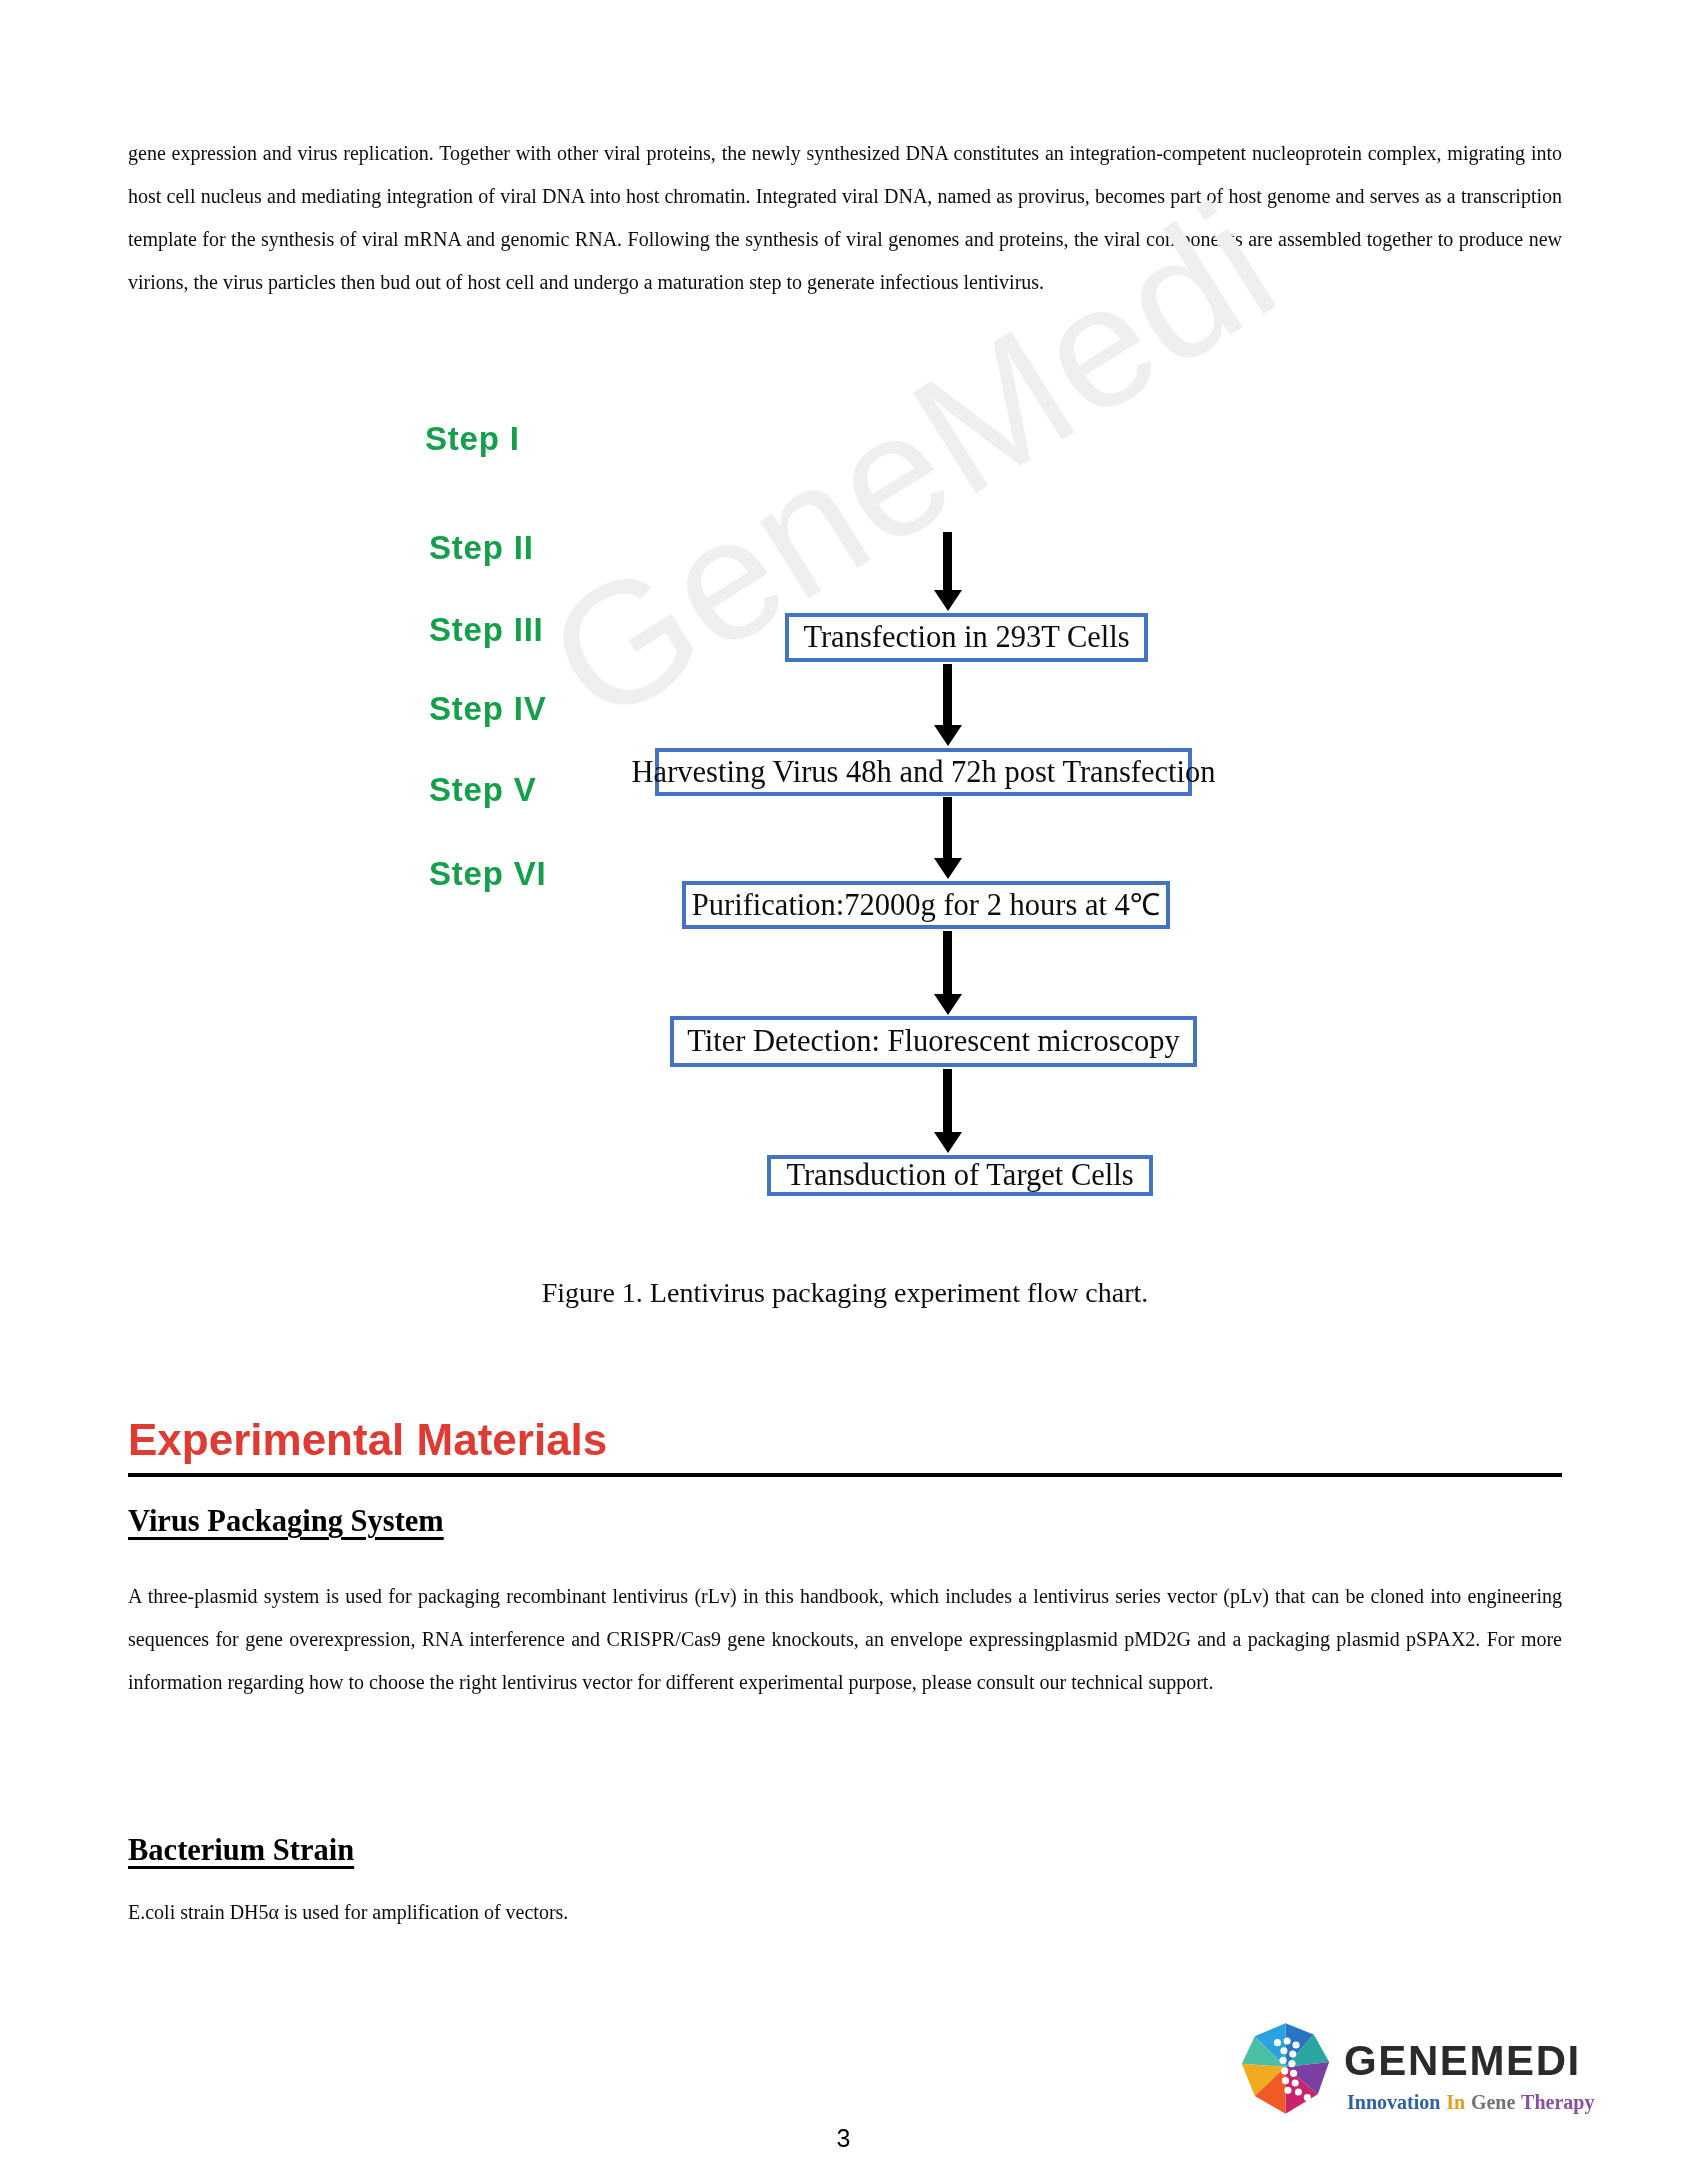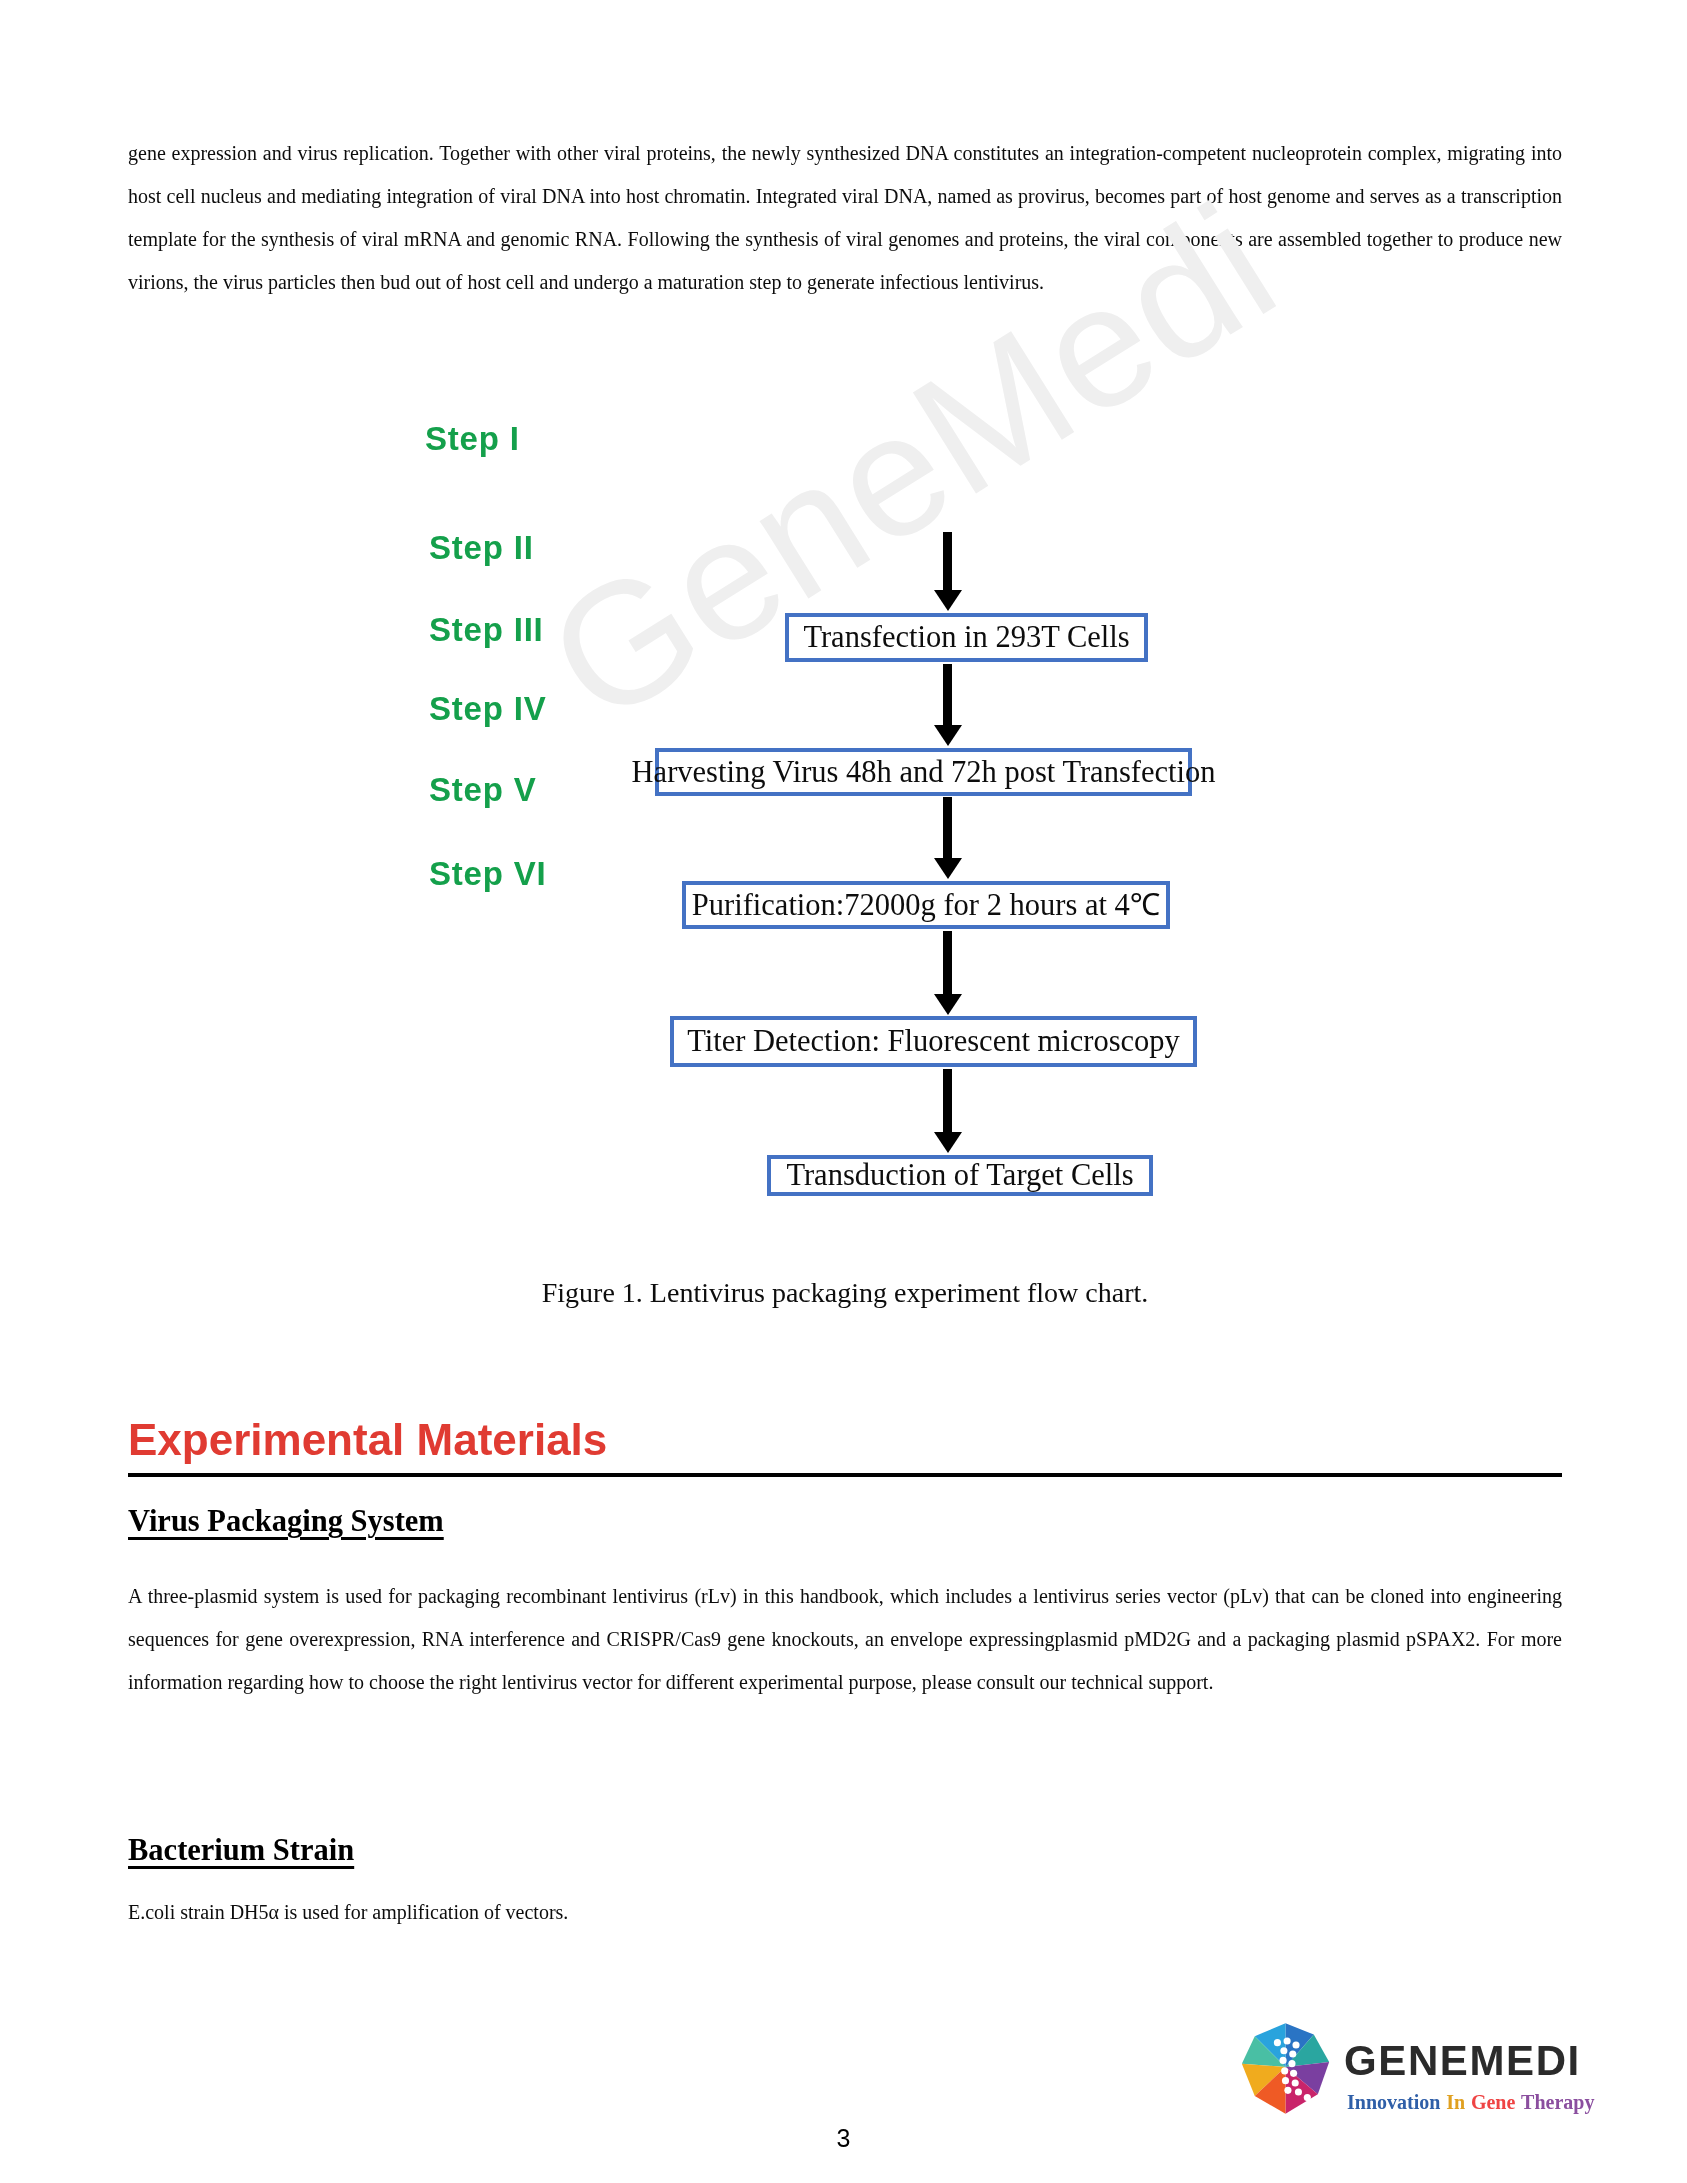--- a/index.html
+++ b/index.html
@@ -193,21 +193,21 @@
     left: 110px;
     top: 71px;
     font-family: "Liberation Serif", serif;
     font-size: 20px;
     font-weight: 700;
     white-space: nowrap;
   }
   .logo-tagline span { margin-right: 5.8px; }
   .tg-1 { color: #2f5fa8; }
   .tg-2 { color: #e0a020; }
-  .tg-3 { color: #ef4444; margin-top: 36px; }
+  .tg-3 { color: #737373; margin-top: 36px; }
   .tg-4 { color: #8b4f9f; }
 
   .page-number {
     position: absolute;
     left: 0;
     top: 2124px;
     width: 1687px;
     text-align: center;
     font-family: "Liberation Sans", sans-serif;
     font-size: 25px;

